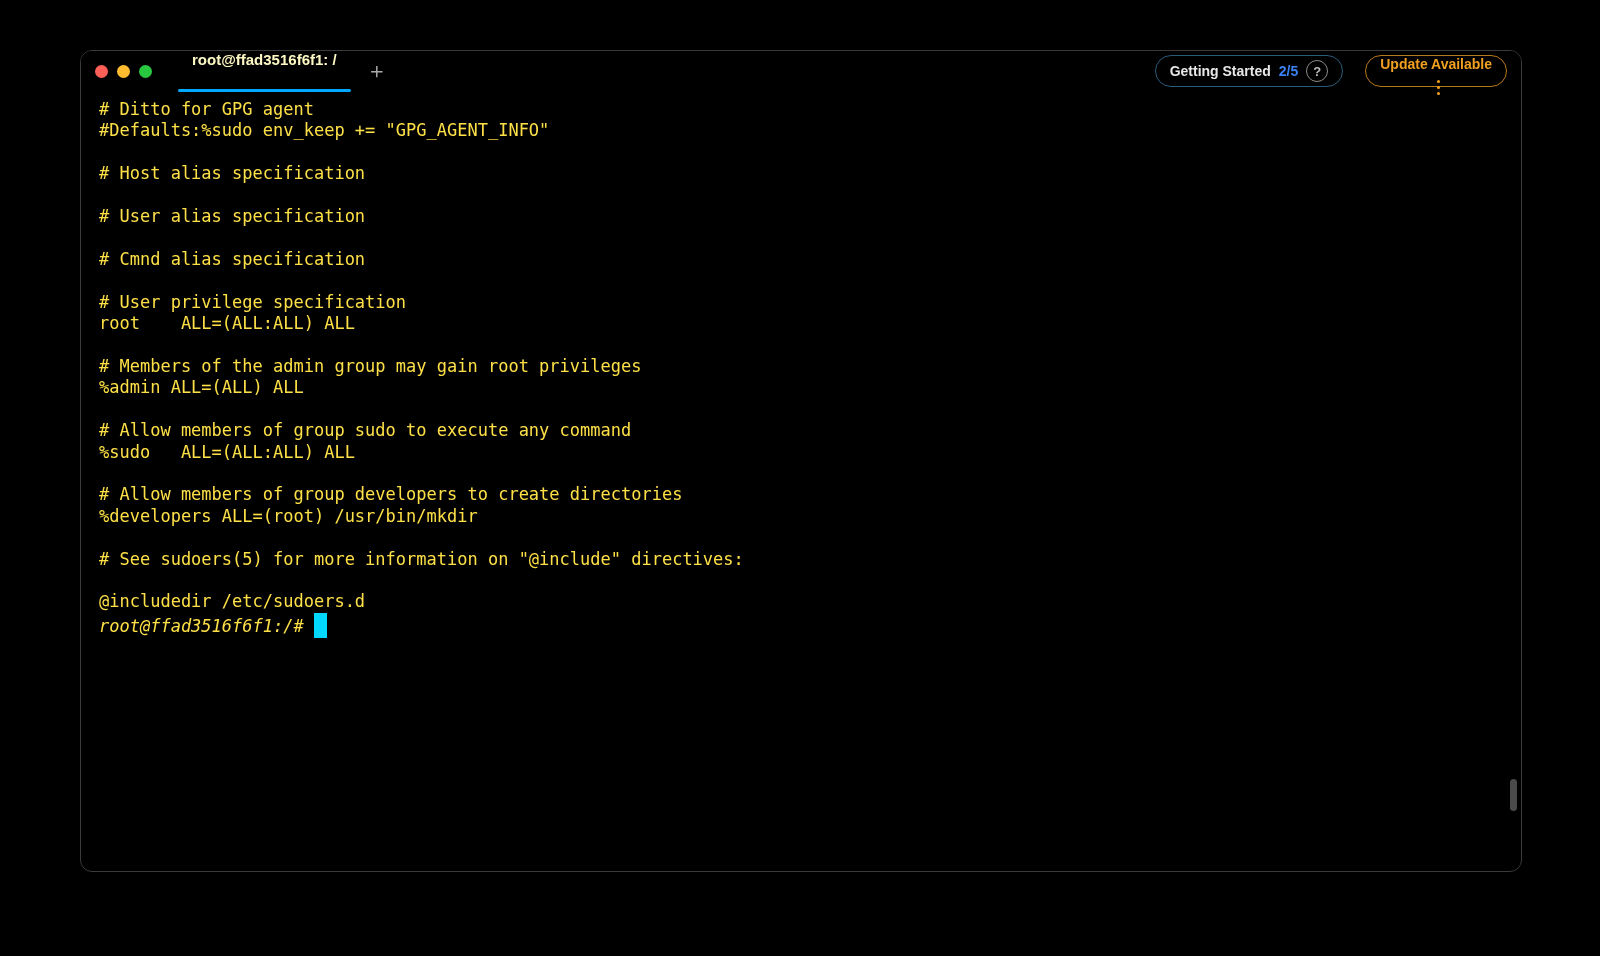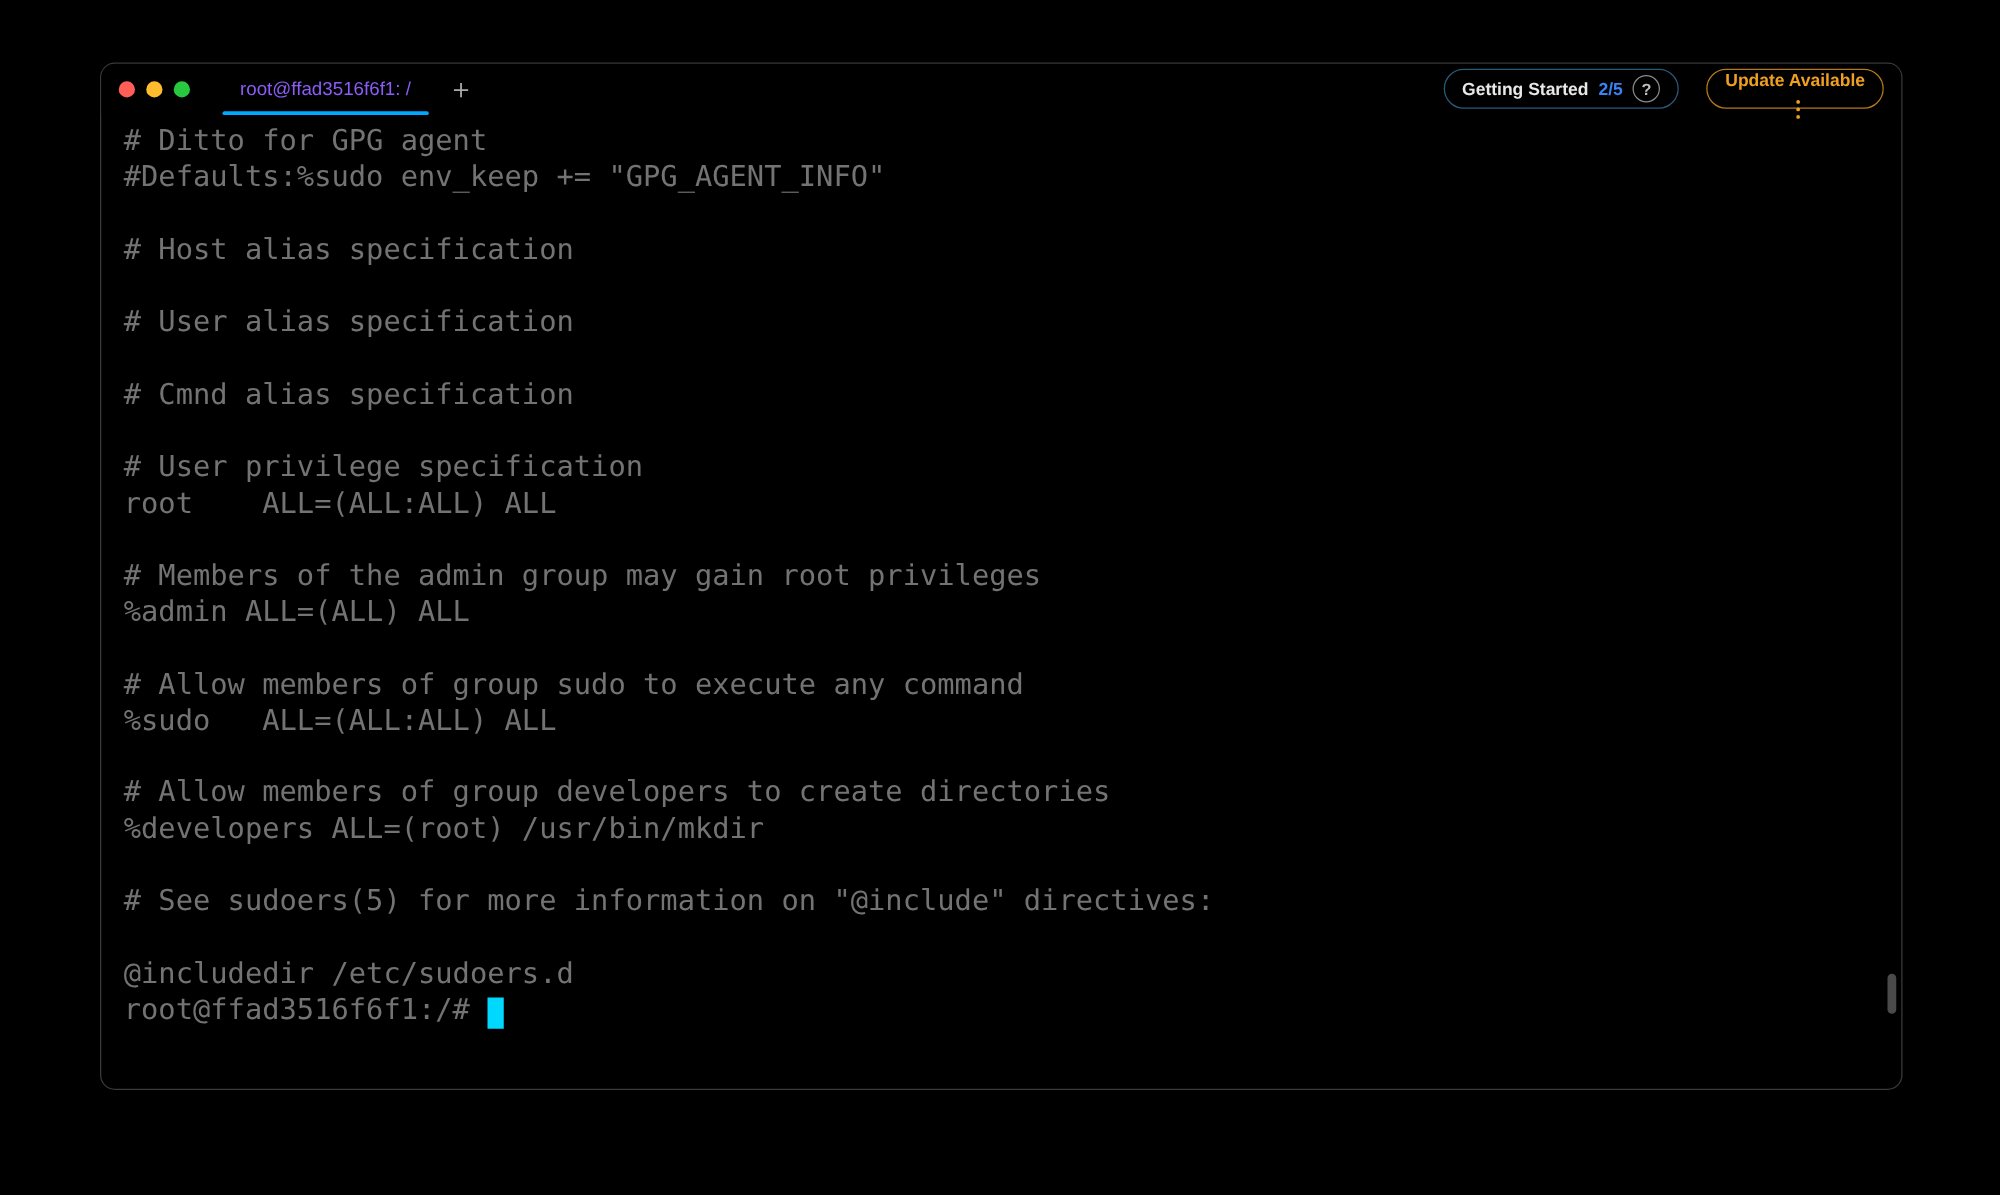--- a/index.html
+++ b/index.html
@@ -48,25 +48,25 @@
   .tl.yellow { background: #febc2e; }
   .tl.green  { background: #28c840; }
 
   .tabs {
     display: flex;
     align-items: stretch;
     height: 100%;
   }
   .tab {
     display: flex;
-    align-items: center;
+    align-items: flex-start;
     padding: 0 22px;
     font-size: 15px;
-    font-weight: 400;
-    color: #8b5cf6;
+    font-weight: 700;
+    color: #fef9c3;
     position: relative;
     cursor: pointer;
   }
   .tab.active::after {
     content: "";
     position: absolute;
     left: 8px;
     right: 8px;
     bottom: -1px;
     height: 3px;
@@ -136,30 +136,31 @@
     width: 3px;
     height: 3px;
     background: #f0a020;
     border-radius: 50%;
   }
 
   .terminal-body {
     flex: 1;
     padding: 8px 18px 14px 18px;
     font-family: "SF Mono", ui-monospace, Menlo, Consolas, monospace;
-    font-size: 23px;
+    font-size: 17px;
     line-height: 1.26;
-    color: #737373;
+    color: #fde047;
     white-space: pre;
     overflow: hidden;
     position: relative;
     font-weight: 500;
   }
   .prompt-line {
     display: inline;
+    font-style: italic;
   }
   .cursor {
     display: inline-block;
     width: 13px;
     height: 25px;
     background: #00d8ff;
     vertical-align: text-bottom;
     margin-bottom: -2px;
   }
   .scrollbar-stub {

